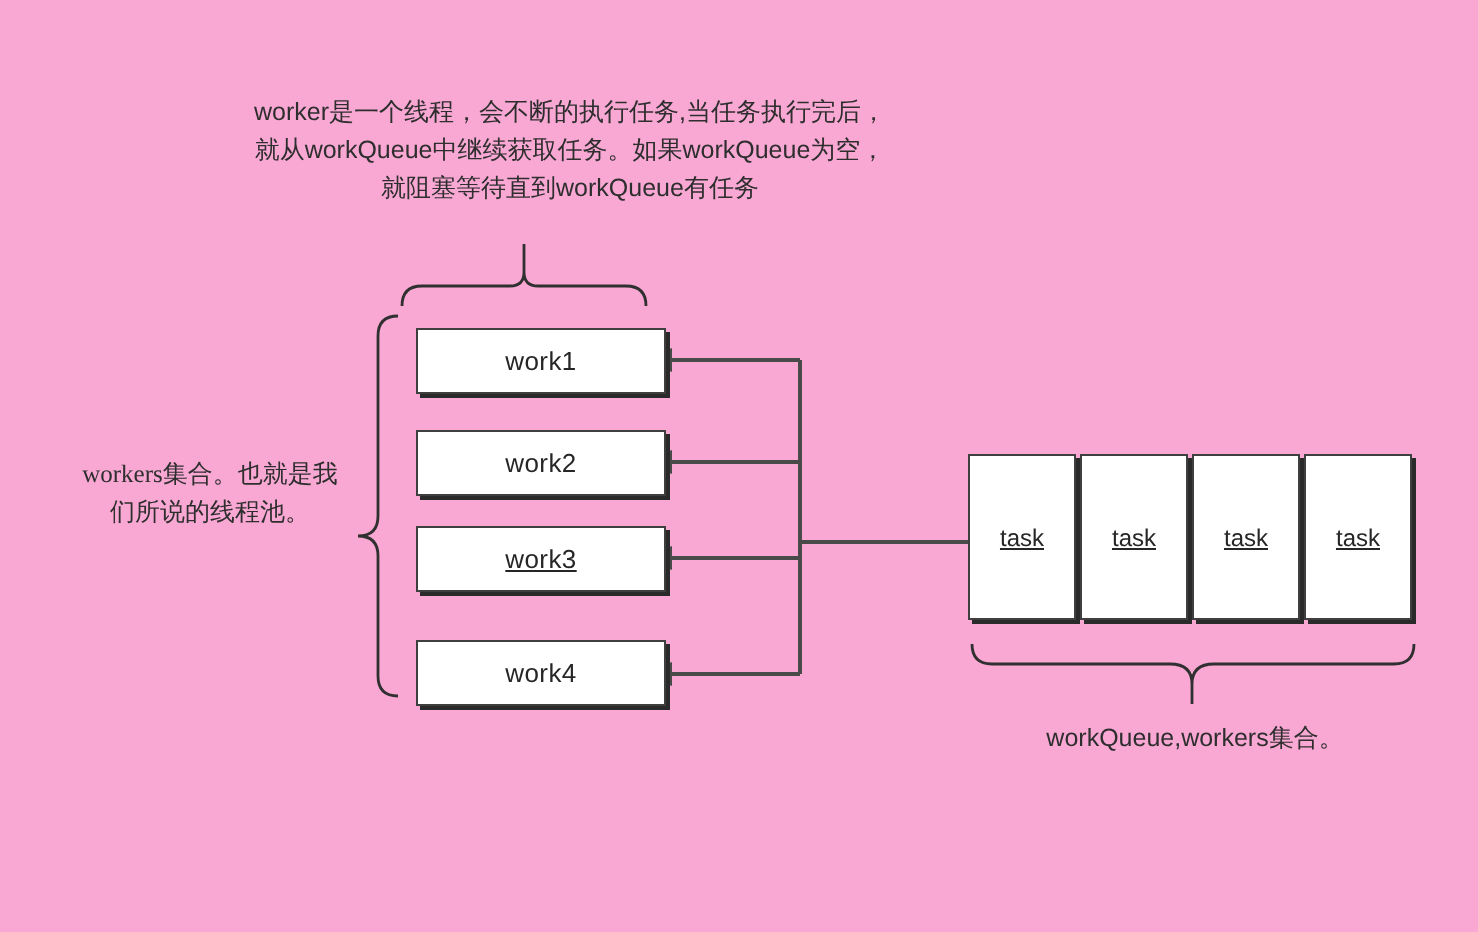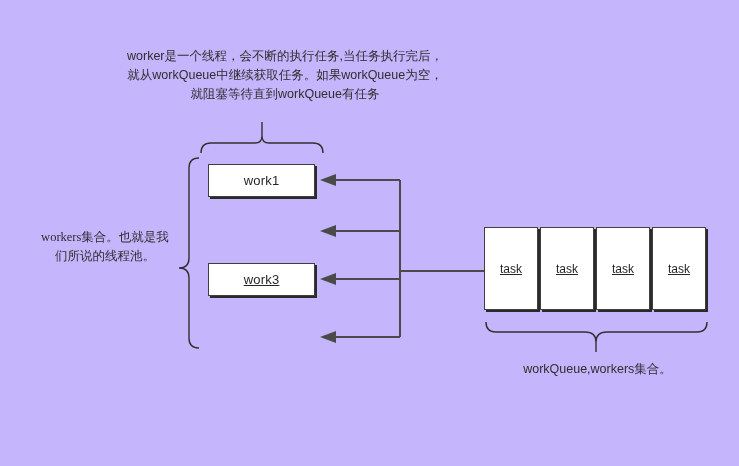--- a/index.html
+++ b/index.html
@@ -12,21 +12,21 @@
     height: 466px;
     position: relative;
     overflow: hidden;
     font-family: "Liberation Sans", "DejaVu Sans", sans-serif;
   }
   #stage {
     position: absolute;
     left: 0; top: 0;
     width: 739px;
     height: 466px;
-    background: #c4b5fd;
+    background: #f9a8d4;
   }
   .svg-layer {
     position: absolute;
     left: 0; top: 0;
     width: 739px;
     height: 466px;
     pointer-events: none;
   }
   .box {
     position: absolute;
@@ -36,21 +36,21 @@
     box-sizing: border-box;
     display: flex;
     align-items: center;
     justify-content: center;
     color: #262626;
     font-size: 13px;
     letter-spacing: 0.2px;
   }
   .worker-box {
     left: 208px;
-    width: 107px;
+    width: 125px;
     height: 33px;
   }
   .worker-box.w1 { top: 164px; }
   .worker-box.w2 { top: 215px; }
   .worker-box.w3 { top: 263px; text-decoration: underline; }
   .worker-box.w4 { top: 320px; }
 
   .queue-wrap {
     position: absolute;
     left: 484px;
@@ -141,21 +141,23 @@
     </g>
   </svg>
 
   <div class="annot annot-top">worker是一个线程，会不断的执行任务,当任务执行完后，就从workQueue中继续获取任务。如果workQueue为空，就阻塞等待直到workQueue有任务</div>
 
   <div class="annot annot-left">workers集合。也就是我们所说的线程池。</div>
 
   <div class="annot annot-bottom">workQueue,workers集合。</div>
 
   <div class="box worker-box w1">work1</div>
+  <div class="box worker-box w2">work2</div>
   <div class="box worker-box w3">work3</div>
+  <div class="box worker-box w4">work4</div>
 
   <div class="queue-wrap">
     <div class="task-box">task</div>
     <div class="task-box">task</div>
     <div class="task-box">task</div>
     <div class="task-box">task</div>
   </div>
 
 </div>
 

